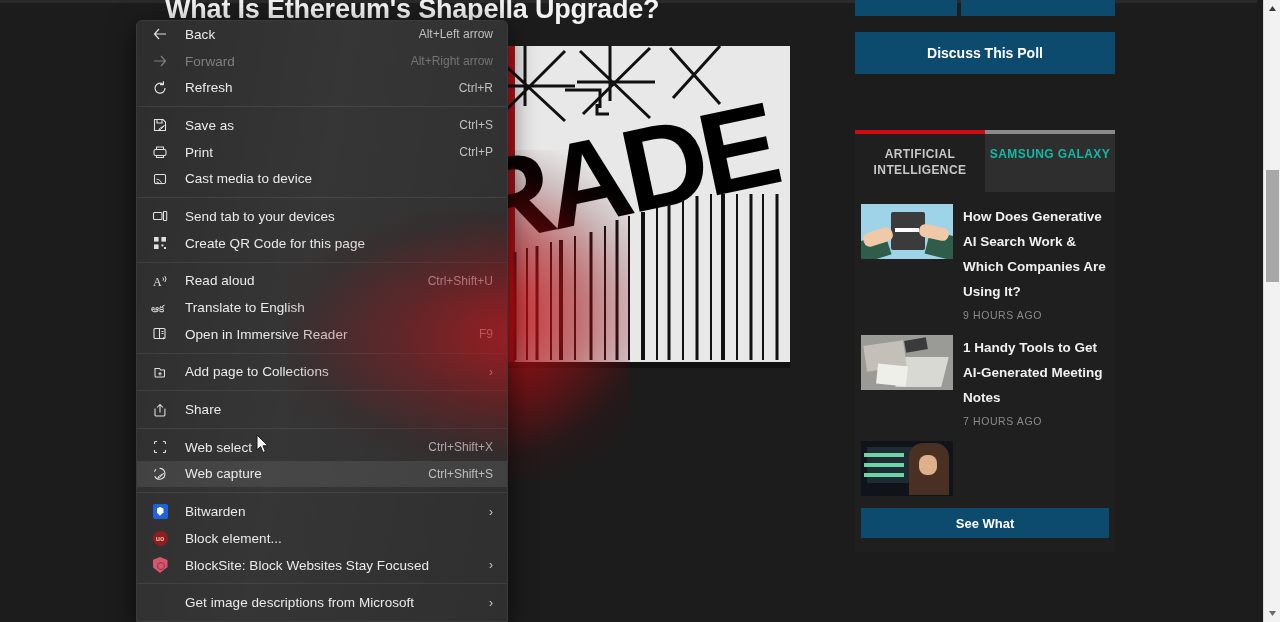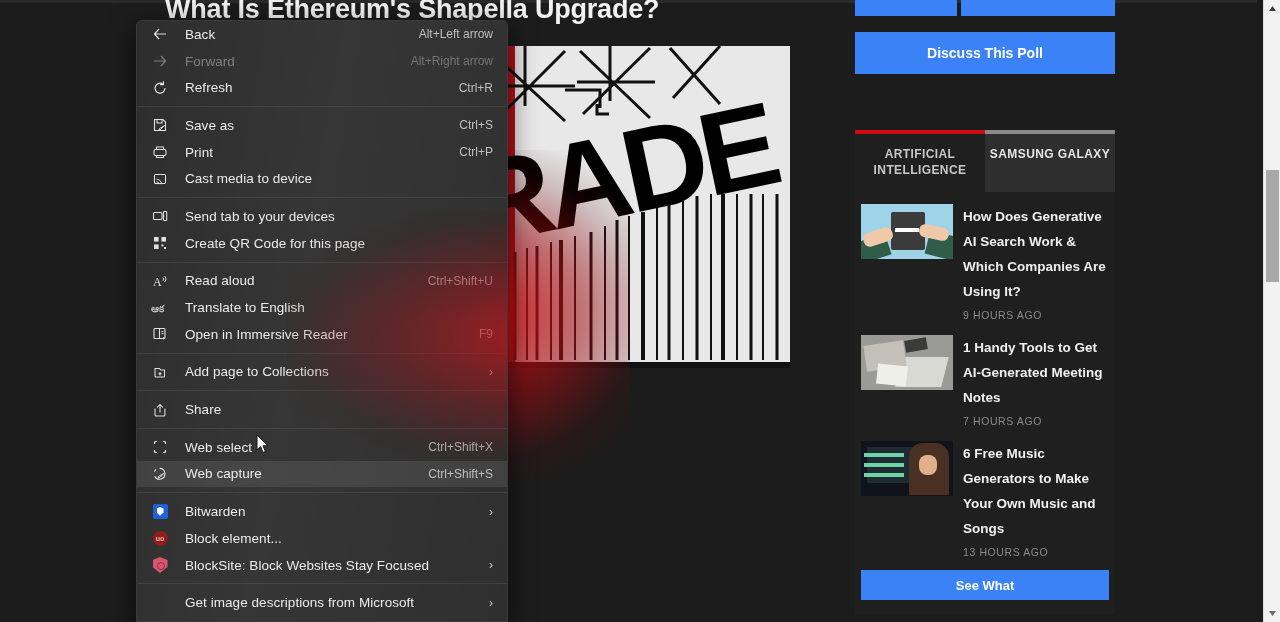--- a/index.html
+++ b/index.html
@@ -66,37 +66,37 @@
     background: radial-gradient(ellipse at 55% 50%, rgba(205,15,20,0.95) 0%, rgba(160,12,18,0.55) 38%, rgba(90,8,12,0.18) 62%, rgba(0,0,0,0) 78%);
     pointer-events:none;
   }
 
   
   .sidebar{
     position:absolute; left:855px; top:-30px; width:260px;
   }
   .poll-row{ display:flex; gap:4px; margin-bottom:16px; }
   .btn-red{
-    background:#3b82f6; color:#fff; font-weight:bold; font-size:14px;
+    background:#0c4a6e; color:#fff; font-weight:bold; font-size:14px;
     display:flex; align-items:center; justify-content:center;
     height:46px; border:none; cursor:pointer; font-family:"Liberation Sans", sans-serif;
   }
   .poll-vote{ flex:0 0 102px; }
   .poll-results{ flex:1; }
   .poll-discuss{ width:260px; height:42px; margin-top:4px; }
 
   .tabs-card{
     position:absolute; left:0; top:160px; width:260px;
     background:#242424;
   }
   .tabs{ display:flex; }
   .tab{
     flex:1; text-align:center; padding:12px 4px 14px;
     font-size:12px; font-weight:bold; line-height:16px; letter-spacing:0.4px;
-    color:#e5e5e5; cursor:pointer;
+    color:#14b8a6; cursor:pointer;
     border-top:4px solid #8a8a8a; background:#2e2e2e;
   }
   .tab.active{
     border-top-color:#cf0a10; background:#1f1f1f; color:#c8c8c8;
   }
   .news-list{ background:#1f1f1f; padding:6px 6px 8px; }
   .news-item{ display:flex; gap:10px; padding:6px 0 8px; cursor:pointer; }
   .thumb{ width:92px; height:55px; flex:0 0 92px; position:relative; overflow:hidden; }
   .news-txt{ flex:1; }
   .news-title{
@@ -321,24 +321,20 @@
 
           <div class="news-item">
             <div class="thumb t3">
               <div class="scr"></div>
               <div class="wv" style="top:12px"></div>
               <div class="wv" style="top:22px"></div>
               <div class="wv" style="top:32px"></div>
               <div class="pers"></div>
                 <div class="face"></div>
             </div>
-            <div class="news-txt">
-              <div class="news-title">6 Free Music Generators to Make Your Own Music and Songs</div>
-              <div class="news-time">13 HOURS AGO</div>
-            </div>
           </div>
 
           <button class="btn-red see-more">See What</button>
         </div>
       </div>
     </div>
   </div>
 
   <div class="menu">
 

